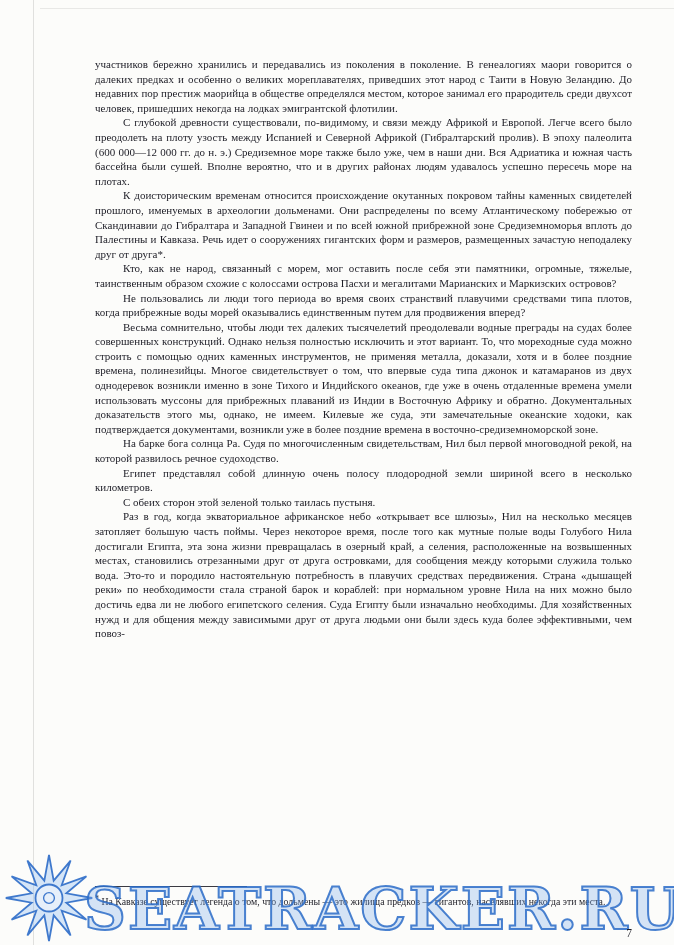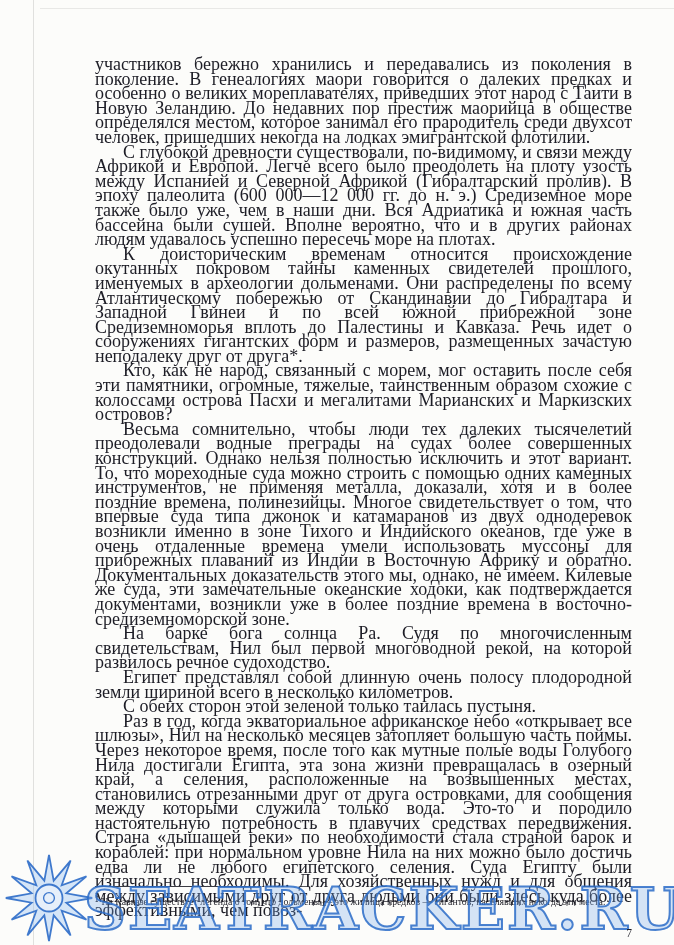--- a/index.html
+++ b/index.html
@@ -27,21 +27,21 @@
     position: absolute;
     left: 40px; top: 8px;
     right: 0; height: 1px;
     background: rgba(60,60,60,0.10);
   }
   .text-block {
     position: absolute;
     left: 95px; top: 57px;
     width: 537px;
     text-align: justify;
-    font-size: 18px;
+    font-size: 11px;
     line-height: 14.6px;
     color: #1d1d26;
   }
   .text-block p {
     margin: 0;
     text-indent: 28px;
   }
   .text-block p.no-indent {
     text-indent: 0;
   }
@@ -105,20 +105,21 @@
 <div class="page">
 
   <div class="scan-line-left"></div>
   <div class="scan-line-top"></div>
 
   <div class="text-block">
     <p class="no-indent">участников бережно хранились и передавались из поколения в поколение. В генеалогиях маори говорится о далеких предках и особенно о великих мореплавателях, приведших этот народ с Таити в Новую Зеландию. До недавних пор престиж маорийца в обществе определялся местом, которое занимал его прародитель среди двухсот человек, пришедших некогда на лодках эмигрантской флотилии.</p>
     <p>С глубокой древности существовали, по-видимому, и связи между Африкой и Европой. Легче всего было преодолеть на плоту узость между Испанией и Северной Африкой (Гибралтарский пролив). В эпоху палеолита (600 000—12 000 гг. до н. э.) Средиземное море также было уже, чем в наши дни. Вся Адриатика и южная часть бассейна были сушей. Вполне вероятно, что и в других районах людям удавалось успешно пересечь море на плотах.</p>
     <p>К доисторическим временам относится происхождение окутанных покровом тайны каменных свидетелей прошлого, именуемых в археологии дольменами. Они распределены по всему Атлантическому побережью от Скандинавии до Гибралтара и Западной Гвинеи и по всей южной прибрежной зоне Средиземноморья вплоть до Палестины и Кавказа. Речь идет о сооружениях гигантских форм и размеров, размещенных зачастую неподалеку друг от друга*.</p>
     <p>Кто, как не народ, связанный с морем, мог оставить после себя эти памятники, огромные, тяжелые, таинственным образом схожие с колоссами острова Пасхи и мегалитами Марианских и Маркизских островов?</p>
+    <p>Не пользовались ли люди того периода во время своих странствий плавучими средствами типа плотов, когда прибрежные воды морей оказывались единственным путем для продвижения вперед?</p>
     <p>Весьма сомнительно, чтобы люди тех далеких тысячелетий преодолевали водные преграды на судах более совершенных конструкций. Однако нельзя полностью исключить и этот вариант. То, что мореходные суда можно строить с помощью одних каменных инструментов, не применяя металла, доказали, хотя и в более поздние времена, полинезийцы. Многое свидетельствует о том, что впервые суда типа джонок и катамаранов из двух однодеревок возникли именно в зоне Тихого и Индийского океанов, где уже в очень отдаленные времена умели использовать муссоны для прибрежных плаваний из Индии в Восточную Африку и обратно. Документальных доказательств этого мы, однако, не имеем. Килевые же суда, эти замечательные океанские ходоки, как подтверждается документами, возникли уже в более поздние времена в восточно-средиземноморской зоне.</p>
     <p>
       <span class="lead-bold">На барке бога солнца Ра.</span>
       <span>Судя по многочисленным свидетельствам, Нил был первой многоводной рекой, на которой развилось речное судоходство.</span>
     </p>
     <p>Египет представлял собой длинную очень полосу плодородной земли шириной всего в несколько километров.</p>
     <p>С обеих сторон этой зеленой только таилась пустыня.</p>
     <p>Раз в год, когда экваториальное африканское небо «открывает все шлюзы», Нил на несколько месяцев затопляет большую часть поймы. Через некоторое время, после того как мутные полые воды Голубого Нила достигали Египта, эта зона жизни превращалась в озерный край, а селения, расположенные на возвышенных местах, становились отрезанными друг от друга островками, для сообщения между которыми служила только вода. Это-то и породило настоятельную потребность в плавучих средствах передвижения. Страна «дышащей реки» по необходимости стала страной барок и кораблей: при нормальном уровне Нила на них можно было достичь едва ли не любого египетского селения. Суда Египту были изначально необходимы. Для хозяйственных нужд и для общения между зависимыми друг от друга людьми они были здесь куда более эффективными, чем повоз-</p>
   </div>
 

